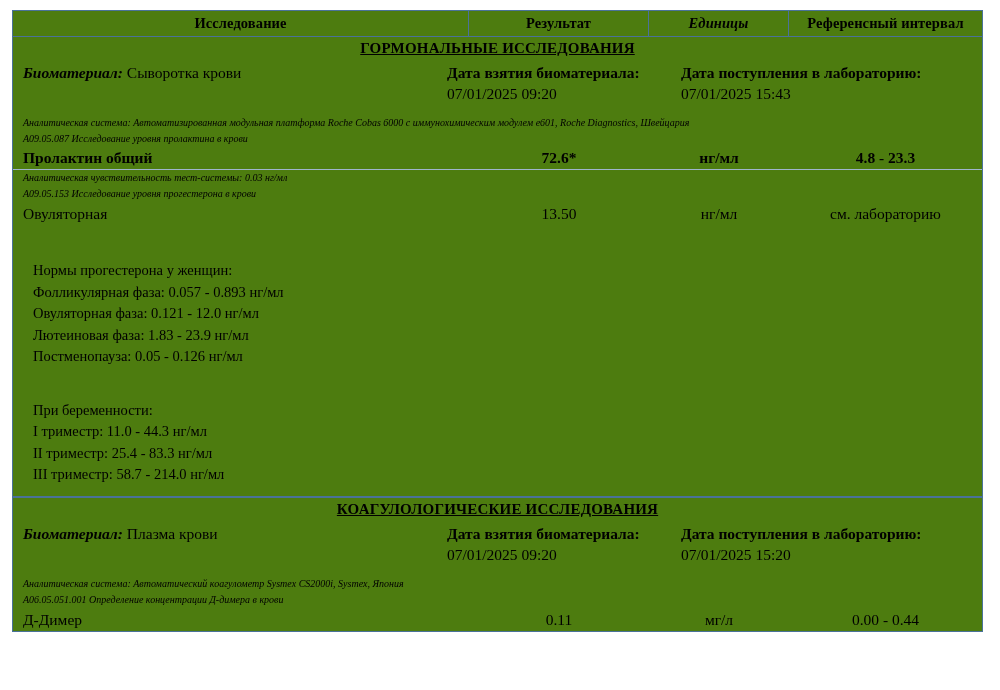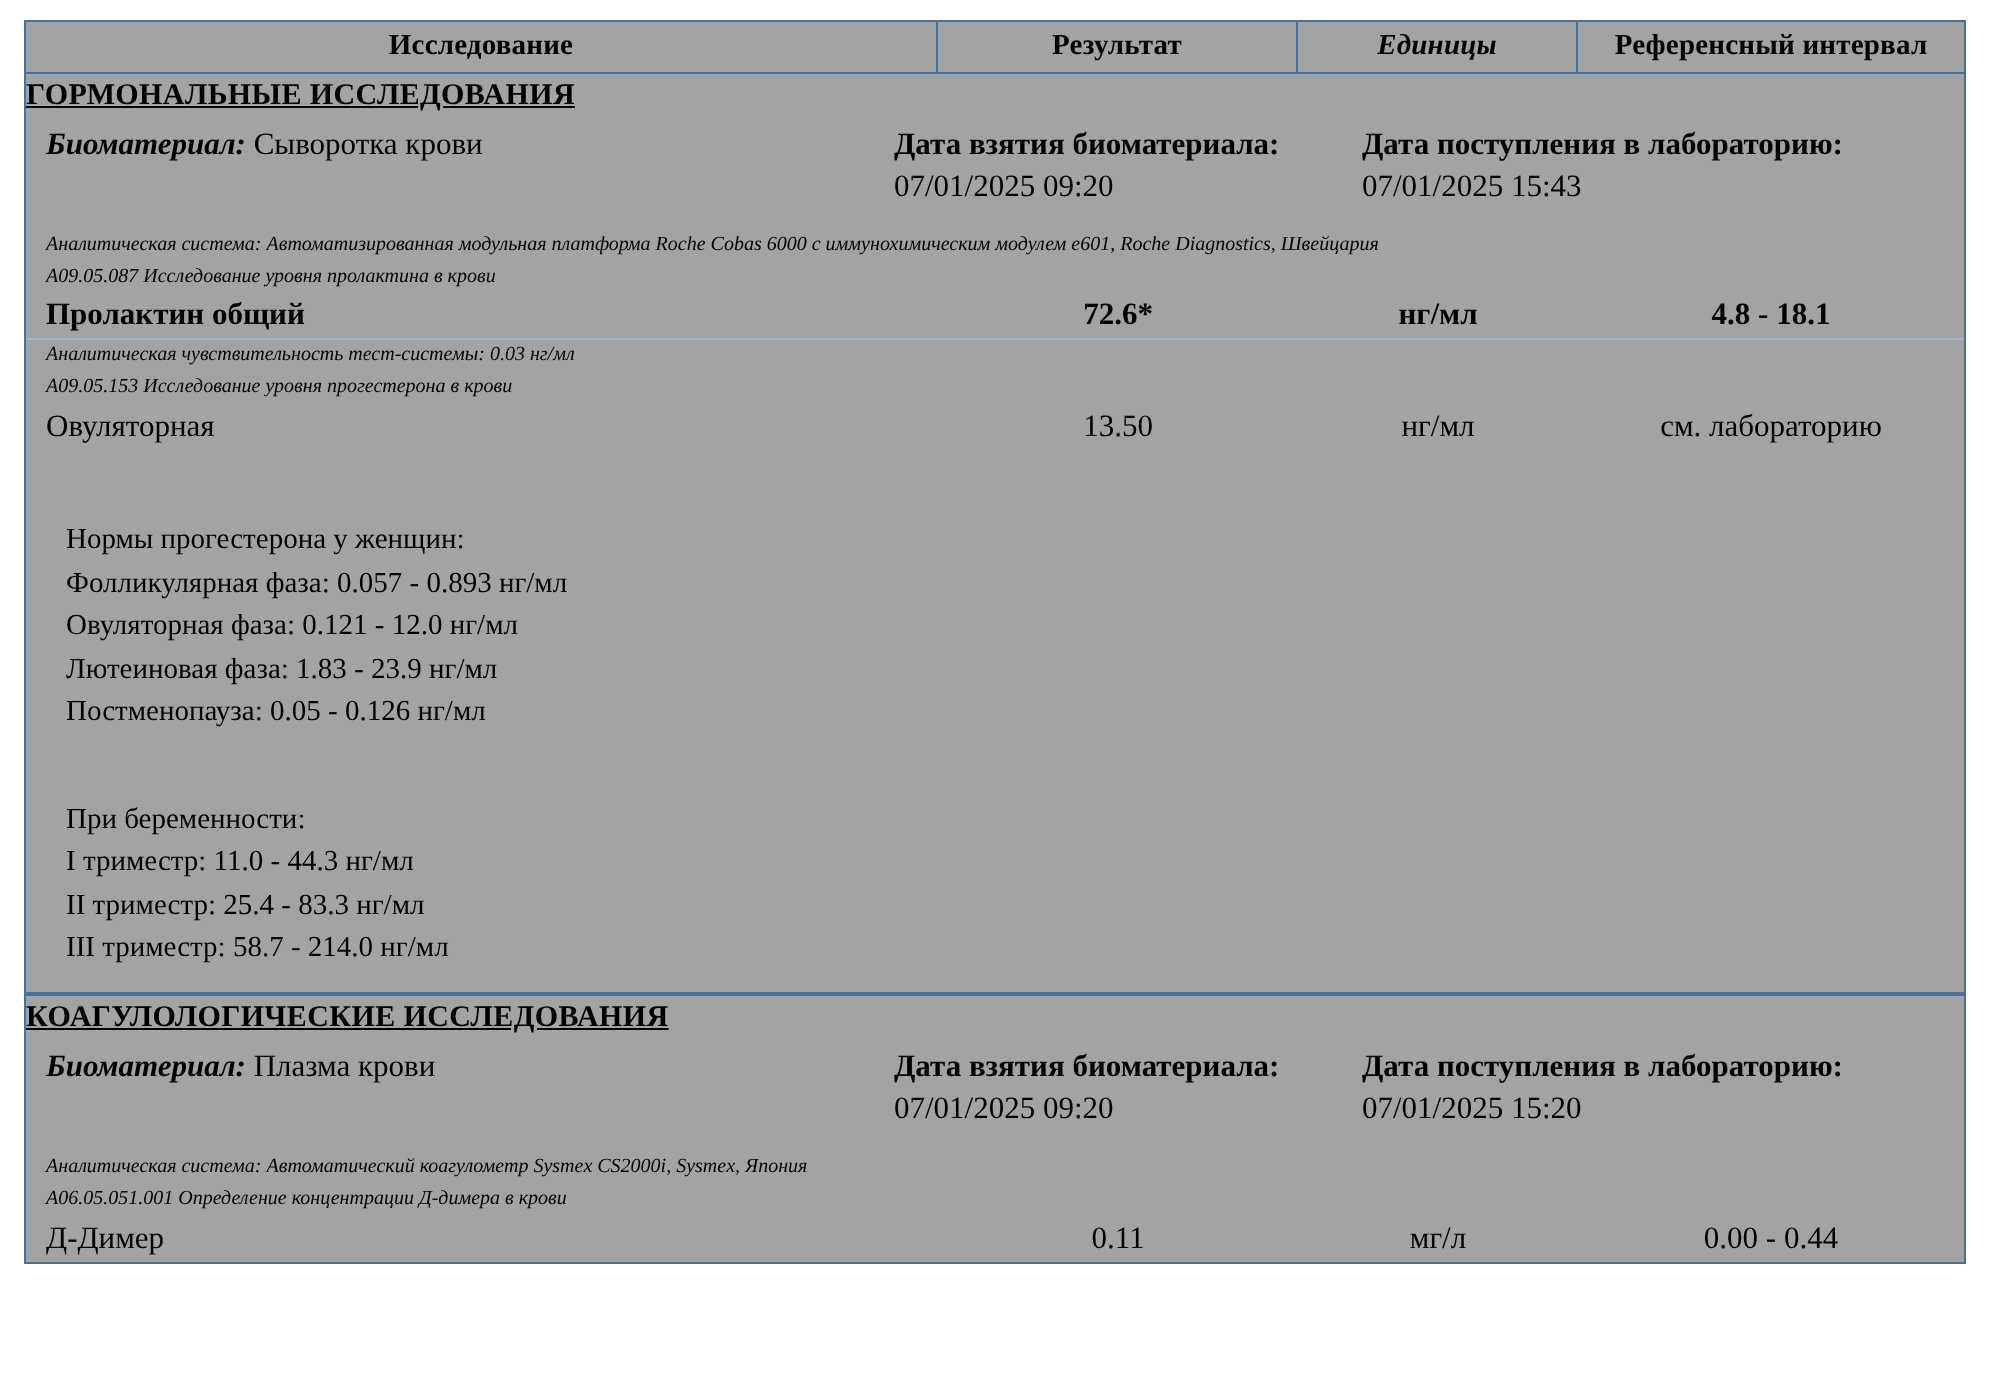--- a/index.html
+++ b/index.html
@@ -13,21 +13,21 @@
     color: #000000;
     overflow: hidden;
   }
 
   .report {
     position: absolute;
     left: 12px;
     top: 10px;
     width: 971px;
     border: 1px solid #4a7299;
-    background: #a3a3a3;
+    background: #4d7c0f;
   }
 
   
   .head-row {
     display: flex;
     height: 26px;
     border-bottom: 1px solid #4a7299;
   }
   .head-cell {
     display: flex;
@@ -43,20 +43,21 @@
   .c-study  { width: 456px; }
   .c-result { width: 180px; }
   .c-units  { width: 140px; font-style: italic; }
   .c-ref    { flex: 1; }
 
   
   .section { border-bottom: 2px solid #4a7299; }
   .section:last-child { border-bottom: none; }
 
   .section-title {
+    text-align: center;
     font-weight: bold;
     font-size: 15px;
     padding: 3px 0 4px;
     letter-spacing: .2px;
   }
   .section-title span { text-decoration: underline; }
 
   
   .biorow {
     display: flex;
@@ -134,21 +135,21 @@
       </div>
     </div>
 
     <div class="note">Аналитическая система: Автоматизированная модульная платформа Roche Cobas 6000 с иммунохимическим модулем e601, Roche Diagnostics, Швейцария</div>
     <div class="note">A09.05.087 Исследование уровня пролактина в крови</div>
 
     <div class="res-row bold ruled">
       <div class="r-name">Пролактин общий</div>
       <div class="r-value">72.6*</div>
       <div class="r-units">нг/мл</div>
-      <div class="r-ref">4.8 - 18.1</div>
+      <div class="r-ref">4.8 - 23.3</div>
     </div>
 
     <div class="note">Аналитическая чувствительность тест-системы: 0.03 нг/мл</div>
     <div class="note">A09.05.153 Исследование уровня прогестерона в крови</div>
 
     <div class="res-row">
       <div class="r-name">Овуляторная</div>
       <div class="r-value">13.50</div>
       <div class="r-units">нг/мл</div>
       <div class="r-ref">см. лабораторию</div>

